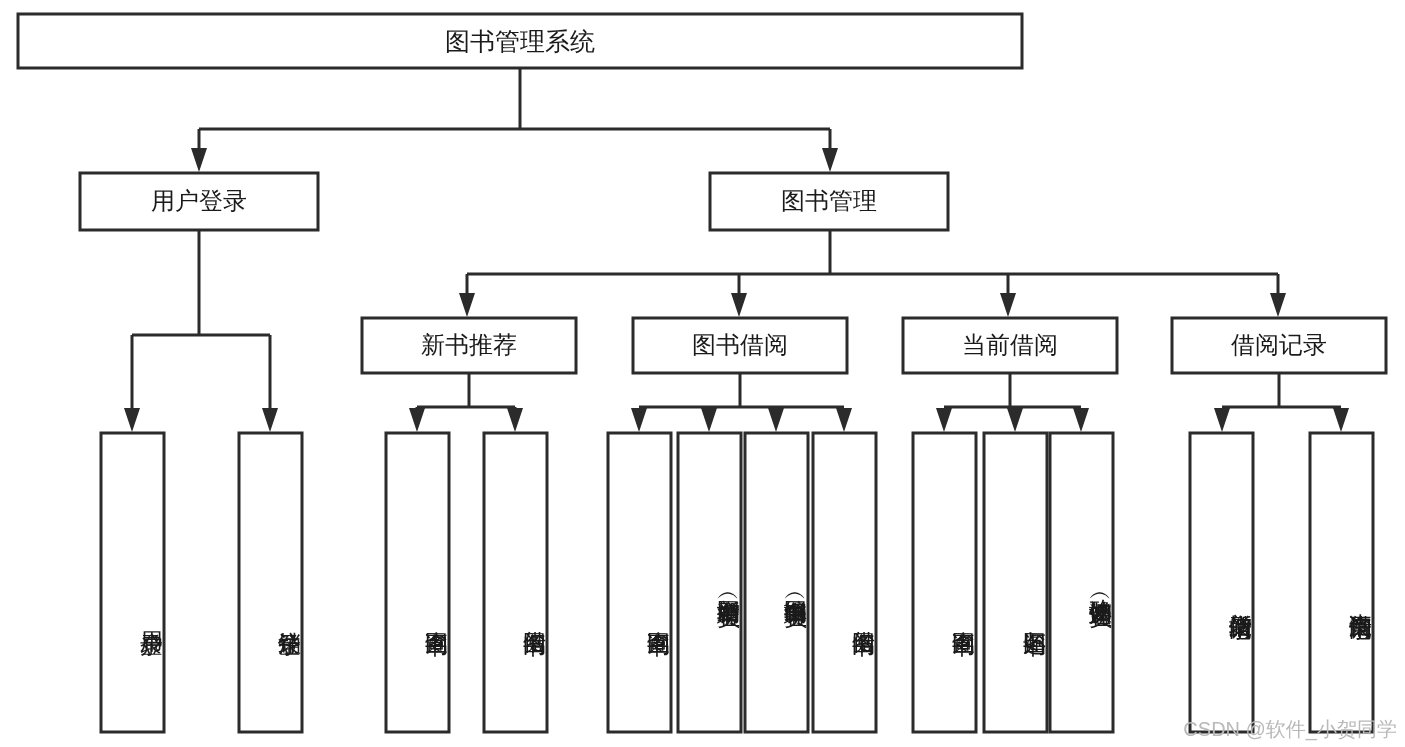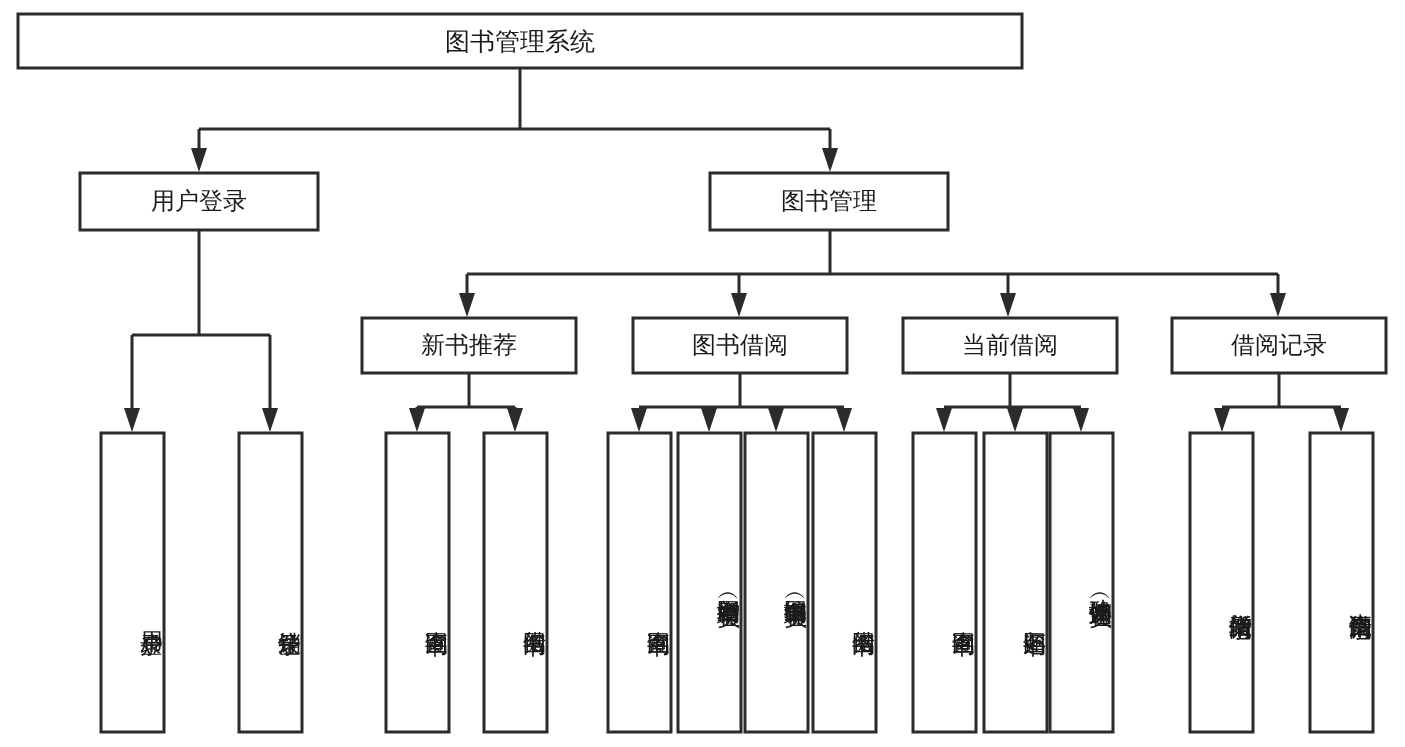--- a/index.html
+++ b/index.html
@@ -218,13 +218,14 @@
   <div class="leaf-label" style="left:745px; top:443px; width:63px; height:285px;">编辑图书（管理员）</div>
   <div class="leaf-label" style="left:813px; top:505px; width:63px; height:220px;">借阅图书</div>
 
   <div class="leaf-label" style="left:913px; top:505px; width:63px; height:220px;">查询图书</div>
   <div class="leaf-label" style="left:984px; top:505px; width:63px; height:220px;">归还图书</div>
   <div class="leaf-label" style="left:1050px; top:443px; width:63px; height:285px;">确认归还（管理员）</div>
 
   <div class="leaf-label" style="left:1190px; top:473px; width:63px; height:250px;">新增借阅记录</div>
   <div class="leaf-label" style="left:1310px; top:473px; width:63px; height:250px;">查询借阅记录</div>
 
+  <div class="watermark">CSDN @软件_小贺同学</div>
 </div>
 
 </body></html>

